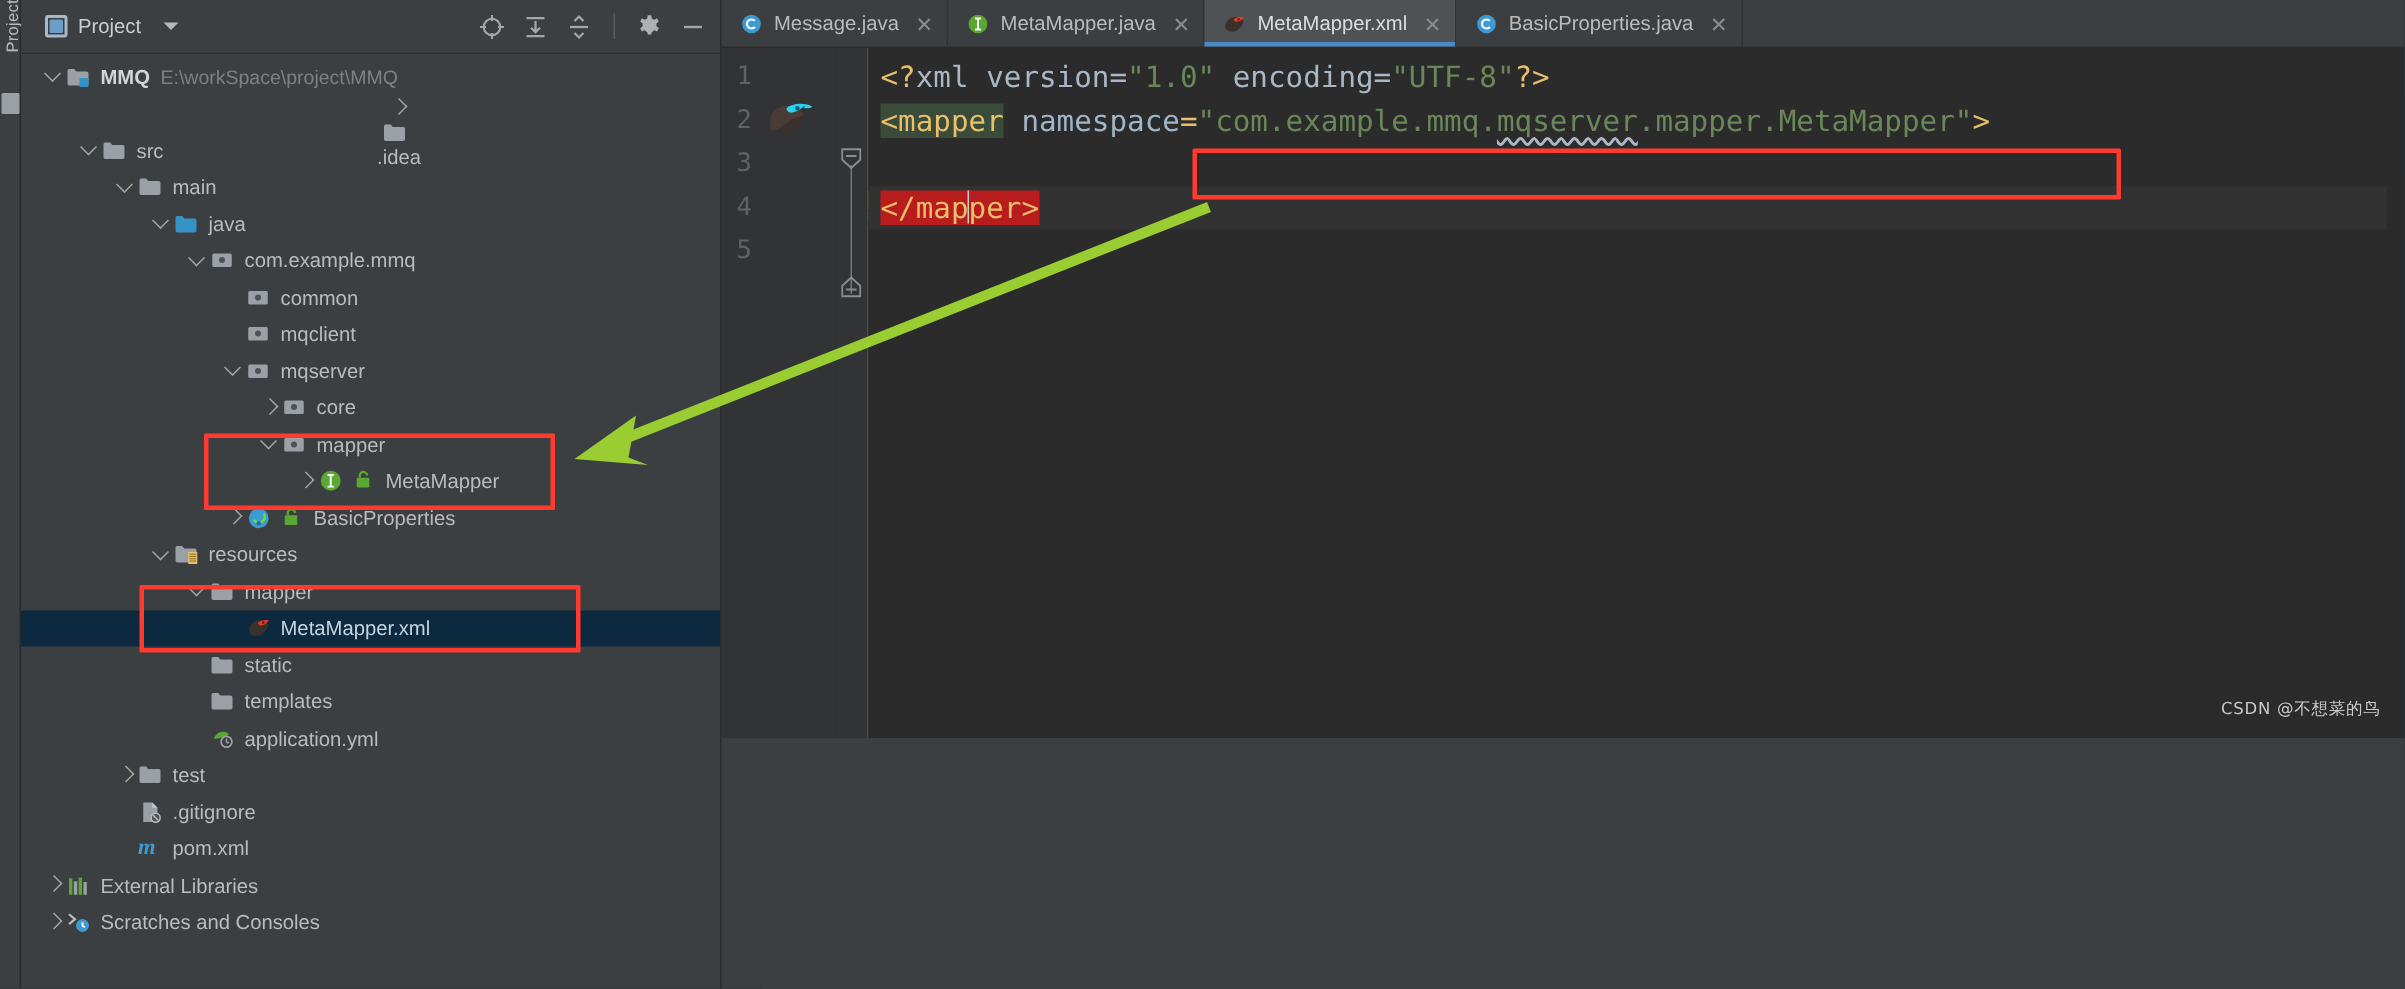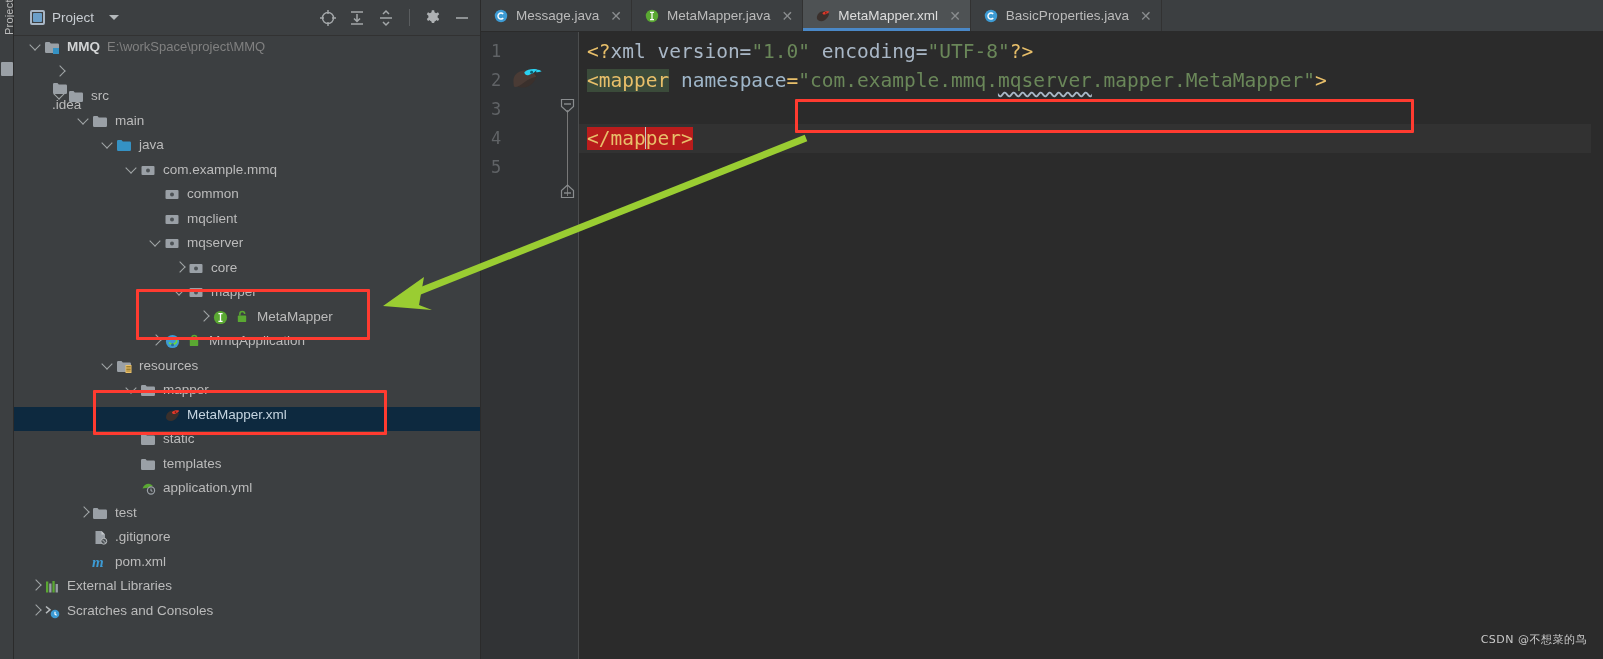--- a/index.html
+++ b/index.html
@@ -56,21 +56,21 @@
   .header-tools {
     margin-left: auto; display: flex; align-items: center; gap: 9px;
   }
   .htool { width: 20px; height: 20px; opacity: .85; }
   .htool svg { display: block; }
   .tool-div { width: 1px; height: 17px; background: #5a5d5f; margin: 0 4px; }
 
   
   .tree { padding-top: 3px; position: relative; }
   .row {
-    height: 24.5px; display: flex; 
+    height: 24.5px; display: flex; align-items: center;
     font-size: 13.5px; color: #bbbbbb; white-space: nowrap;
     position: relative;
   }
   .row.selected { background: #0d293f; }
   .row.selected .lbl { color: #c5d4e0; }
   .arrow {
     width: 16px; height: 16px; flex: 0 0 16px; position: relative;
   }
   .arrow.right::before, .arrow.down::before {
     content: ""; position: absolute; left: 4px; top: 3px;
@@ -81,21 +81,21 @@
   .arrow.down::before { transform: rotate(45deg); top: 2px; left: 3px; }
   .ico { width: 17px; height: 17px; flex: 0 0 17px; margin-right: 6px; position: relative; }
   .ico svg { display: block; }
   .lbl { color: #bbbbbb; }
   .lbl.bold { font-weight: bold; color: #d2d4d5; }
   .sub { color: #808080; margin-left: 7px; font-size: 13px; }
   .lbl.blue { color: #a0c4e0; }
 
   
   .editor-area {
-    flex: 1 1 auto; height: 659px; background: #2b2b2b;
+    flex: 1 1 auto; height: 492px; background: #2b2b2b;
     position: relative; overflow: hidden;
   }
   .tabbar {
     height: 32px; background: #3c3f41; display: flex; align-items: stretch;
     border-bottom: 1px solid #2b2b2b;
   }
   .tab {
     display: flex; align-items: center; gap: 7px; padding: 0 9px 0 12px;
     font-size: 13.5px; color: #bbbbbb; position: relative;
     border-right: 1px solid #323232;
@@ -357,21 +357,21 @@
               <path d="M5 9.5c1.8 2.2 5 2.4 6.8.4 1.2-1.3 1.1-3.2-.2-4.3" fill="none" stroke="#6ddb3c" stroke-width="1.6"></path>
               <circle cx="8.5" cy="11.8" r="1.5" fill="#2e6f96"></circle>
             </svg>
           </span>
           <span class="ico" style="width: 14px; flex: 0 0 14px; margin-right: 8px;">
             <svg viewBox="0 0 15 17">
               <rect x="3" y="7" width="9" height="7" rx="1" fill="#5aa832"></rect>
               <path d="M5.2 7V5.4a2.6 2.6 0 015.2 0" fill="none" stroke="#5aa832" stroke-width="1.6"></path>
             </svg>
           </span>
-          <span class="lbl">MmqApplication</span>
+          <span class="lbl">BasicProperties</span>
         </div>
         <div class="row" style="padding-left: 86px;">
           <span class="arrow down"></span>
           <span class="ico">
             <svg viewBox="0 0 17 17">
               <path d="M1 4.2A1.2 1.2 0 012.2 3h3.3l1.3 1.6h7A1.2 1.2 0 0115 5.8v7A1.2 1.2 0 0113.8 14H2.2A1.2 1.2 0 011 12.8z" fill="#9aa0a6"></path>
               <rect x="9.5" y="7" width="6" height="8" fill="#e8bf6a"></rect>
               <path d="M10.3 8.5h4.4M10.3 10h4.4M10.3 11.5h4.4M10.3 13h4.4" stroke="#8a6d1f" stroke-width=".8"></path>
             </svg>
           </span>

